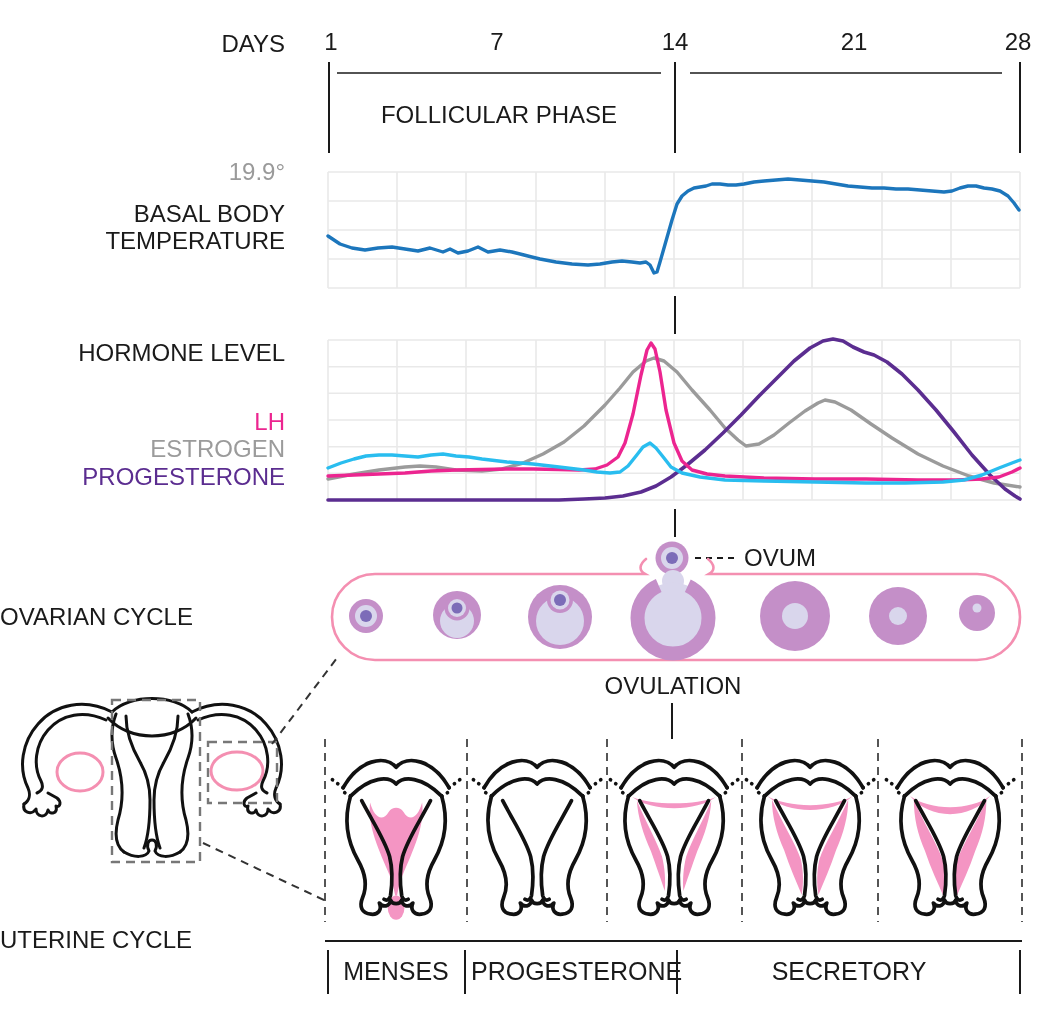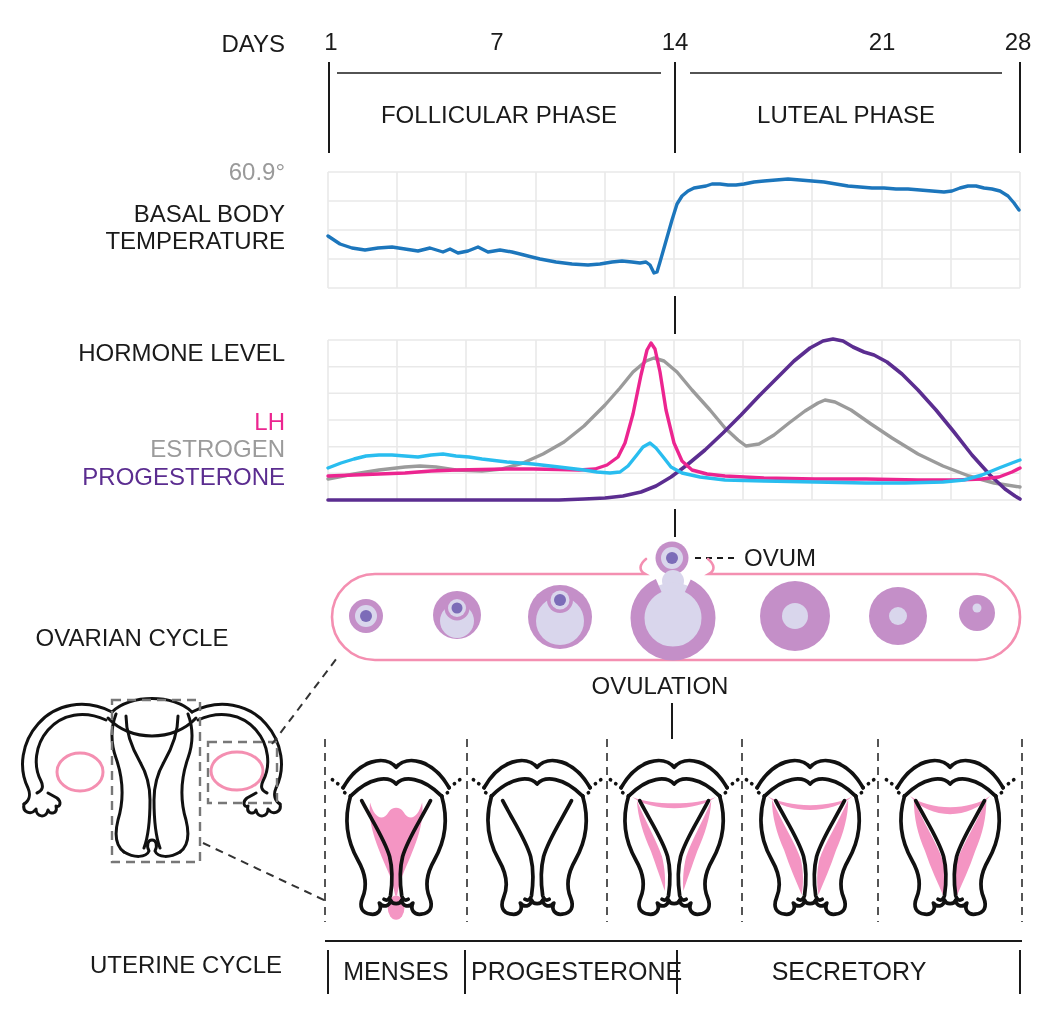--- a/index.html
+++ b/index.html
@@ -236,40 +236,39 @@
       <line x1="203" y1="843" x2="326" y2="901"></line>
     </g>
   </g>
 </svg>
 
 <div class="label r" style="top:30px">DAYS</div>
 
 <div class="label c" style="left:301px;top:28px;width:60px">1</div>
 <div class="label c" style="left:467px;top:28px;width:60px">7</div>
 <div class="label c" style="left:645px;top:28px;width:60px">14</div>
-<div class="label c" style="left:852px;top:28px;width:60px">21</div>
+<div class="label c" style="left:824px;top:28px;width:60px">21</div>
 <div class="label c" style="left:988px;top:28px;width:60px">28</div>
 
 <div class="label c" style="left:349px;top:101px;width:300px">FOLLICULAR PHASE</div>
-<div class="label c" style="left:696px;top:101px;width:300px">LUTEAL PHASE</div>
-
-<div class="label r gray" style="top:158px">60.9°</div>
+
+<div class="label r gray" style="top:158px">19.9°</div>
 <div class="label r" style="top:200px">
   <div>BASAL BODY</div>
   <div>TEMPERATURE</div>
 </div>
 
 <div class="label r" style="top:339px">HORMONE LEVEL</div>
 <div class="label r lh" style="top:408px">LH</div>
 <div class="label r prog" style="top:463px">PROGESTERONE</div>
 <div class="label r est" style="top:435px">ESTROGEN</div>
 
-<div class="label" style="left:0;top:624px;width:264px;text-align:center">OVARIAN CYCLE</div>
+<div class="label" style="left:0;top:603px;width:264px;text-align:left">OVARIAN CYCLE</div>
 <div class="label" style="left:744px;top:544px">OVUM</div>
-<div class="label c" style="left:560px;top:672px;width:200px">OVULATION</div>
-
-<div class="label" style="left:0;top:951px;width:282px;text-align:right">UTERINE CYCLE</div>
+<div class="label c" style="left:573px;top:672px;width:200px">OVULATION</div>
+
+<div class="label" style="left:0;top:926px;width:282px;text-align:left">UTERINE CYCLE</div>
 
 <div class="label c small" style="left:326px;top:958px;width:140px">MENSES</div>
 <div class="label c small" style="left:471px;top:958px;width:200px">PROGESTERONE</div>
 <div class="label c small" style="left:749px;top:958px;width:200px">SECRETORY</div>
 
 </div>
 
 </body></html>

